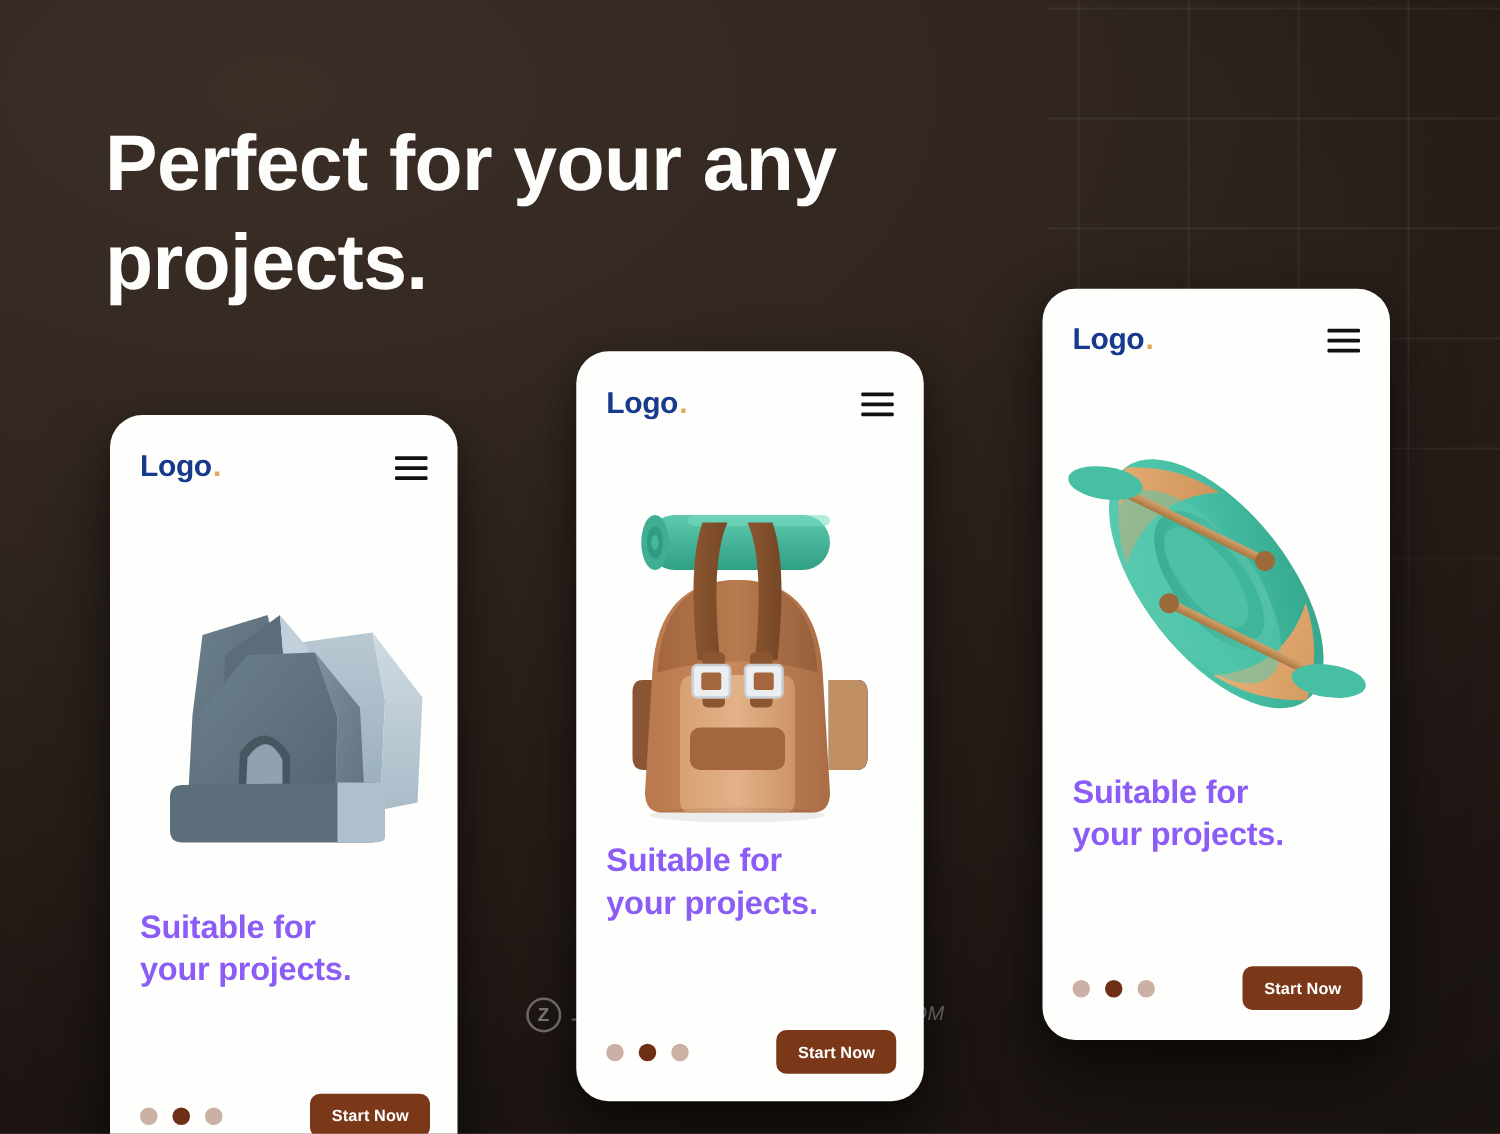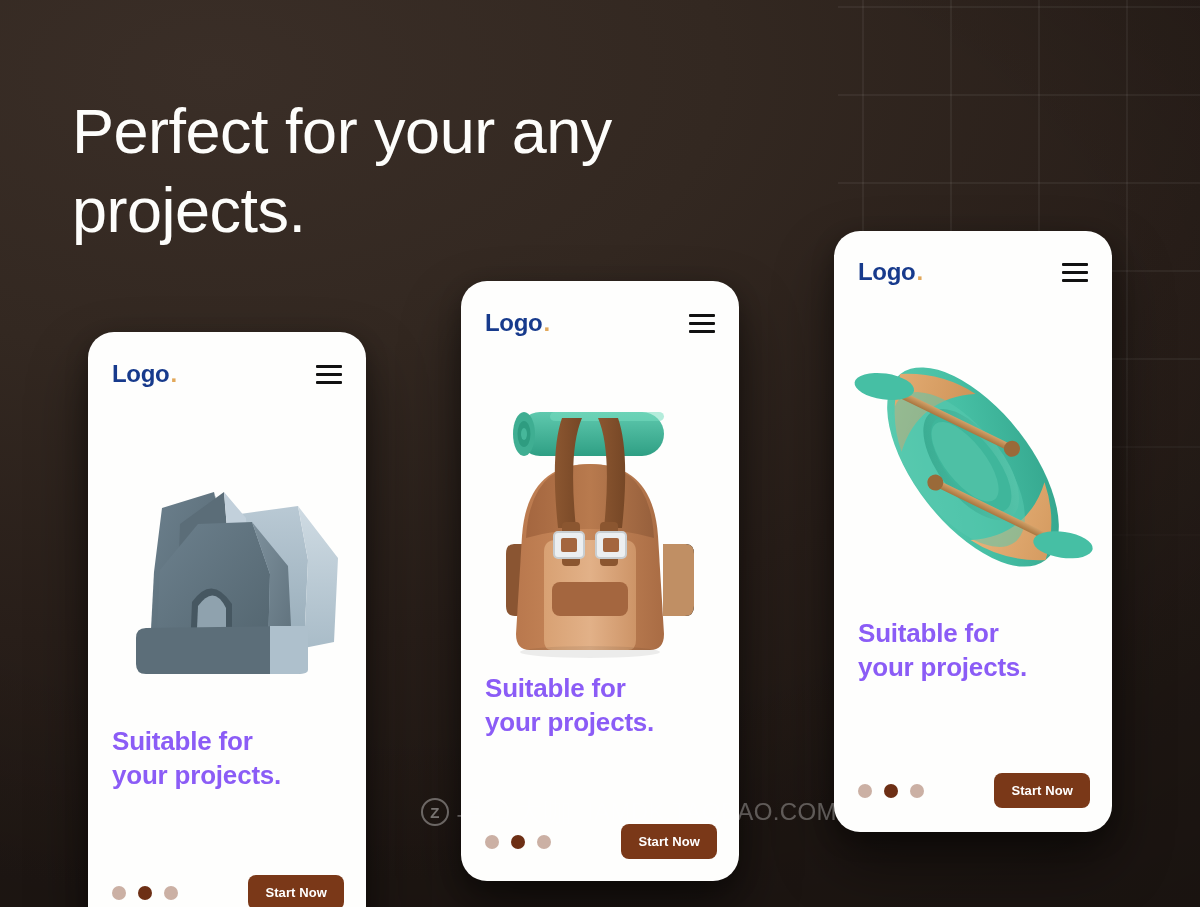--- a/index.html
+++ b/index.html
@@ -30,26 +30,26 @@
     pointer-events:none;
   }
   #vignette {
     position:absolute; inset:0;
     background: radial-gradient(140% 110% at 35% 35%, rgba(0,0,0,0) 40%, rgba(0,0,0,.35) 100%);
     pointer-events:none;
   }
 
   
   #headline {
-    position:absolute; left:72px; top:92px;
+    position:absolute; left:84px; top:92px;
     width:660px;
     color:#fdfdfb;
     font-size:63px;
     line-height:79px;
-    font-weight:400;
+    font-weight:700;
     letter-spacing:-0.5px;
   }
 
   
   .phone {
     position:absolute;
     background:#fefefd;
     border-radius:26px;
     box-shadow: 0 30px 60px rgba(0,0,0,.45), 0 8px 22px rgba(0,0,0,.3);
     overflow:hidden;
@@ -127,21 +127,21 @@
     pointer-events:none;
     mix-blend-mode: screen;
   }
   #watermark .badge {
     width:28px; height:28px; border-radius:50%;
     border:2px solid rgba(255,255,255,.35);
     display:flex; align-items:center; justify-content:center;
     font-size:15px; font-weight:700; color:rgba(255,255,255,.40);
   }
   #watermark .cn { font-size:28px; letter-spacing:1px; }
-  #watermark .url { font-size:24px; letter-spacing:.4px; margin-left:6px; }
+  #watermark .url { font-size:16px; letter-spacing:.4px; margin-left:6px;font-style:italic; }
 </style>
 </head>
 <body>
 
 <div id="scene">
   <div id="grid-overlay"></div>
   <div id="vignette"></div>
 </div>
 
 <h1 id="headline">Perfect for your any projects.</h1>

